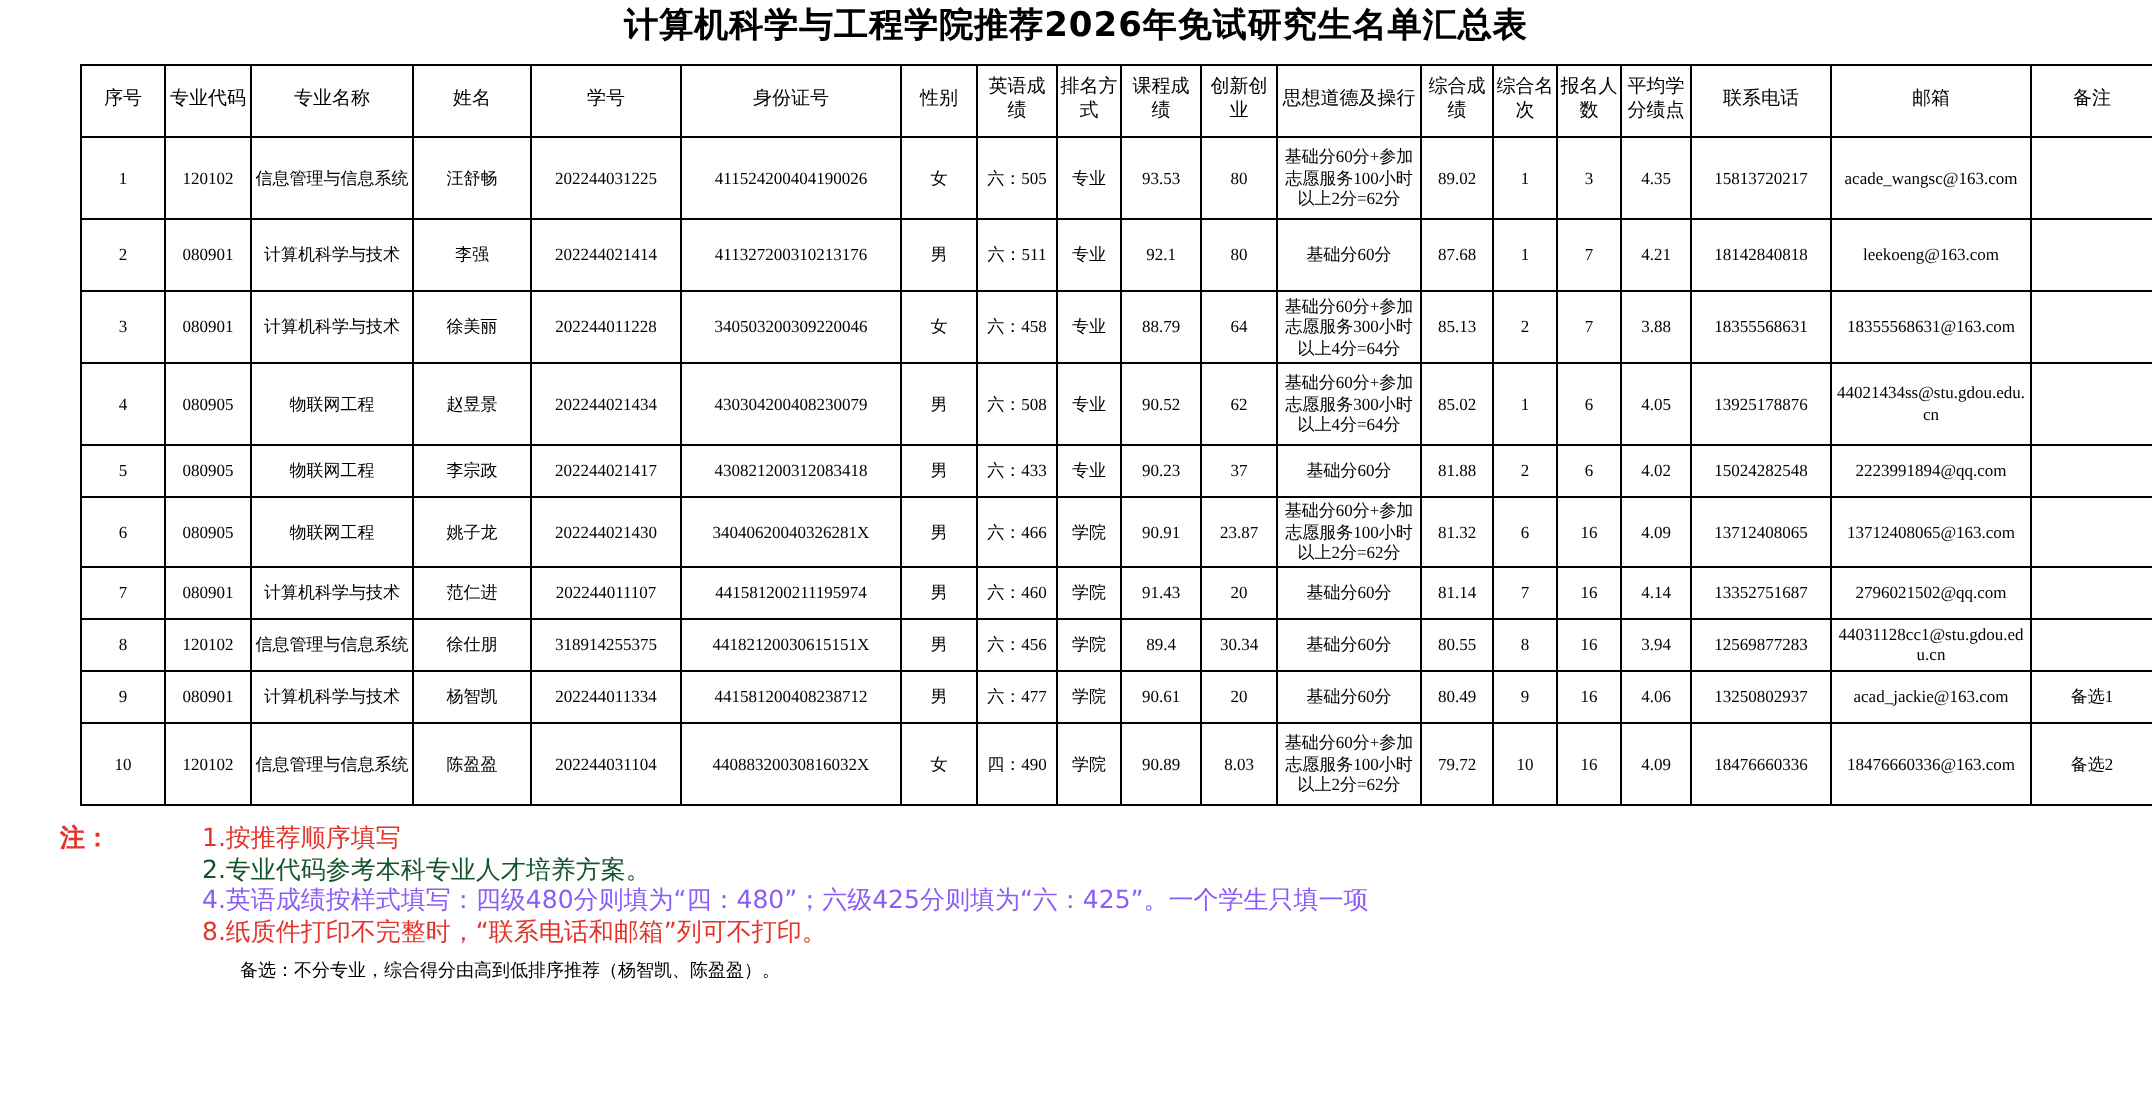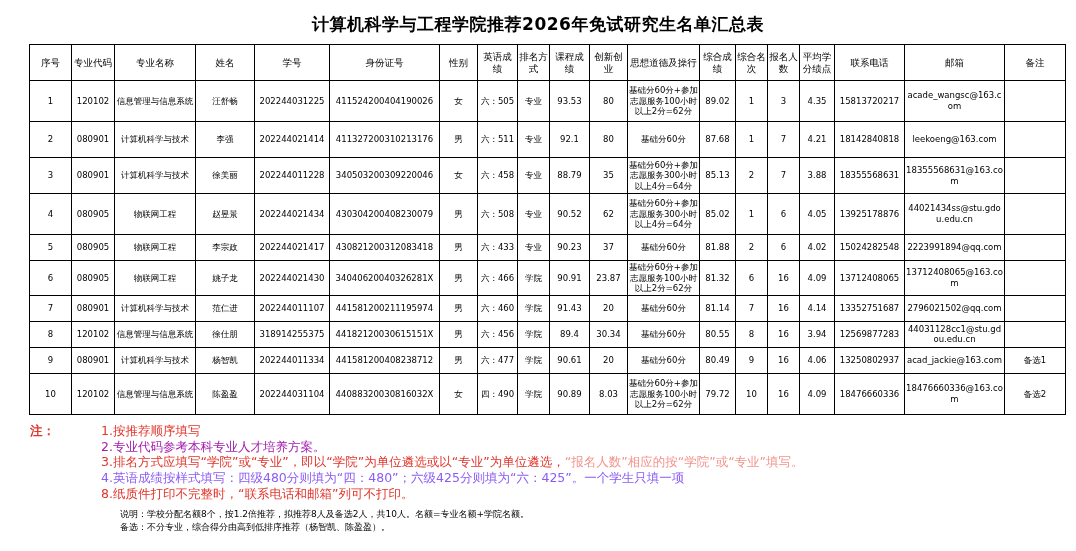--- a/index.html
+++ b/index.html
@@ -3,30 +3,31 @@
 <meta charset="utf-8">
 <style>
   * { margin: 0; padding: 0; box-sizing: border-box; }
   html, body { width: 1076px; background: #fff; font-family: "DejaVu Sans", "Liberation Sans", sans-serif; color: #000; }
   body { width: 1076px; height: 551px; overflow: hidden; }
 
   .page-title {
     text-align: center;
     font-size: 17px;
     font-weight: bold;
-    padding-top: 13px;
+    padding-top: 1px;
     padding-bottom: 8px;
     letter-spacing: 0.5px;
   }
 
   table.roster {
     width: 1036px;
-    margin-left: 29px;
+    margin-left: 40px;
     border-collapse: collapse;
     table-layout: fixed;
+    font-family: Liberation Serif, serif;
   }
   table.roster th, table.roster td {
     border: 1px solid #000;
     text-align: center;
     vertical-align: middle;
     font-weight: normal;
     padding: 1px 1px;
     overflow: hidden;
   }
   table.roster th {
@@ -169,21 +170,21 @@
         <td>3</td>
         <td>080901</td>
         <td>计算机科学与技术</td>
         <td>徐美丽</td>
         <td>202244011228</td>
         <td>340503200309220046</td>
         <td>女</td>
         <td>六：458</td>
         <td>专业</td>
         <td>88.79</td>
-        <td>35</td>
+        <td>64</td>
         <td class="cell-moral">基础分60分+参加志愿服务300小时以上4分=64分</td>
         <td>85.13</td>
         <td>2</td>
         <td>7</td>
         <td>3.88</td>
         <td class="cell-phone">18355568631</td>
         <td class="cell-email">18355568631@163.com</td>
         <td></td>
       </tr>
       <tr class="r-tall">
@@ -333,23 +334,21 @@
         <td class="cell-email">18476660336@163.com</td>
         <td>备选2</td>
       </tr>
     </tbody>
 </table>
 
 <div class="notes-block">
   <div class="notes-label" style="color: rgb(226, 52, 43);">注：</div>
   <div id="notes-list">
       <div class="note-line"><span style="color: rgb(226, 52, 43); text-align: center;">1.按推荐顺序填写</span></div>
-      <div class="note-line"><span style="color: #a21caf;">2.专业代码参考本科专业人才培养方案。</span></div>
-      <div class="note-line"><span style="color: rgb(226, 52, 43);">3.排名方式应填写“学院”或“专业”，即以“学院”为单位遴选或以“专业”为单位遴选，</span><span style="color: rgb(242, 147, 140);">“报名人数”相应的按“学院”或“专业”填写。</span></div>
+      <div class="note-line"><span style="color: #14532d;">2.专业代码参考本科专业人才培养方案。</span></div>
       <div class="note-line"><span style="color: #8b5cf6;">4.英语成绩按样式填写：四级480分则填为“四：480”；六级425分则填为“六：425”。一个学生只填一项</span></div>
       <div class="note-line"><span style="color: rgb(226, 52, 43);">8.纸质件打印不完整时，“联系电话和邮箱”列可不打印。</span></div>
     </div>
 </div>
 
 <div class="remarks-block" id="remarks-block">
-    <div class="remark-line">说明：学校分配名额8个，按1.2倍推荐，拟推荐8人及备选2人，共10人。名额=专业名额+学院名额。</div>
     <div class="remark-line">备选：不分专业，综合得分由高到低排序推荐（杨智凯、陈盈盈）。</div>
   </div>
 
 </body></html>

